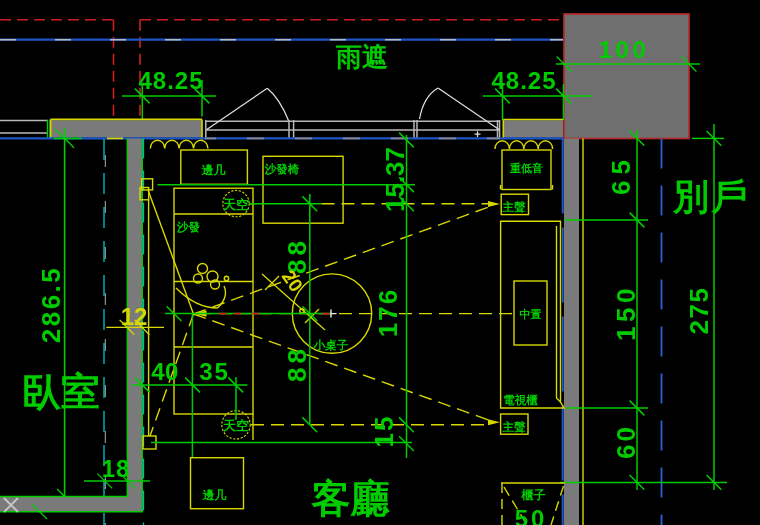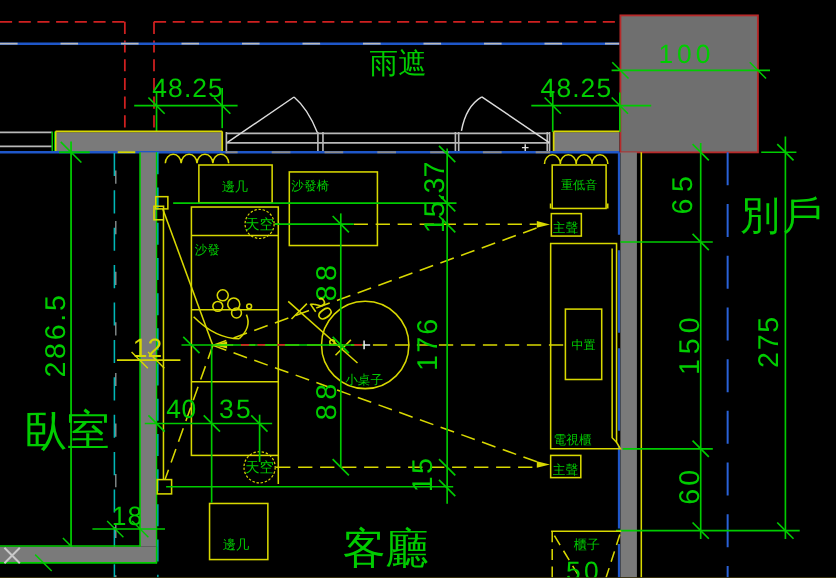--- a/index.html
+++ b/index.html
@@ -1,16 +1,16 @@
 <!DOCTYPE html>
 <html><head>
 <meta charset="utf-8">
 <style>
 html,body{margin:0;padding:0;background:#000;}
-#c{position:relative;width:760px;height:525px;background:#fde047;overflow:hidden;}
+#c{position:relative;width:760px;height:525px;background:#0369a1;overflow:hidden;font-weight:bold;}
 text{font-family:"Liberation Sans",sans-serif;}
 </style>
 </head>
 <body>
 <div id="c">
 <svg width="760" height="525" viewBox="0 0 760 525">
 <rect width="760" height="525" fill="#000"></rect>
 
 <g stroke="#cf2020" stroke-width="1.6" fill="none">
   <path d="M0,19.8 H113.5" stroke-dasharray="11 6"></path>

